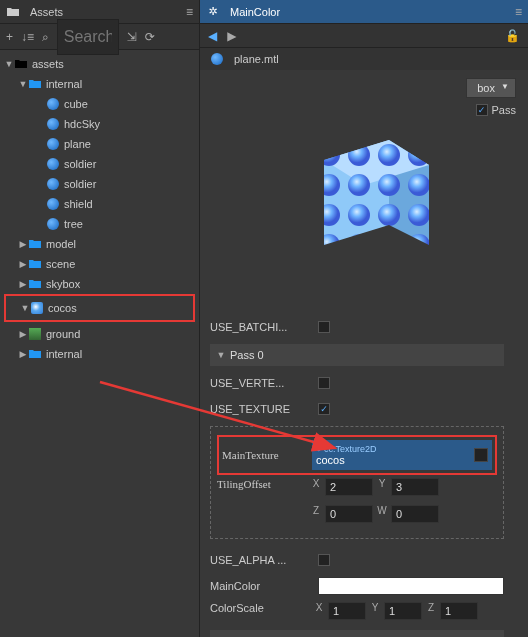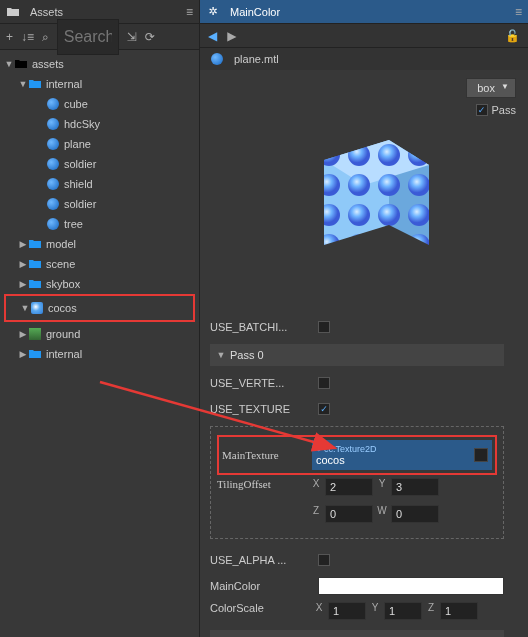--- a/index.html
+++ b/index.html
@@ -132,28 +132,28 @@
         <span class="icon">
           <span class="sphere-icon"></span>
         </span>
         <span>soldier</span>
       </div>
     <div class="tree-row">
         <span class="indent" style="width:42px"></span>
         <span class="icon">
           <span class="sphere-icon"></span>
         </span>
+        <span>soldier</span>
+      </div>
+    <div class="tree-row">
+        <span class="indent" style="width:42px"></span>
+        <span class="icon">
+          <span class="sphere-icon"></span>
+        </span>
         <span>shield</span>
-      </div>
-    <div class="tree-row">
-        <span class="indent" style="width:42px"></span>
-        <span class="icon">
-          <span class="sphere-icon"></span>
-        </span>
-        <span>soldier</span>
       </div>
     <div class="tree-row">
         <span class="indent" style="width:42px"></span>
         <span class="icon">
           <span class="sphere-icon"></span>
         </span>
         <span>tree</span>
       </div>
     <div class="tree-row">
         <span class="indent" style="width:14px"></span>

